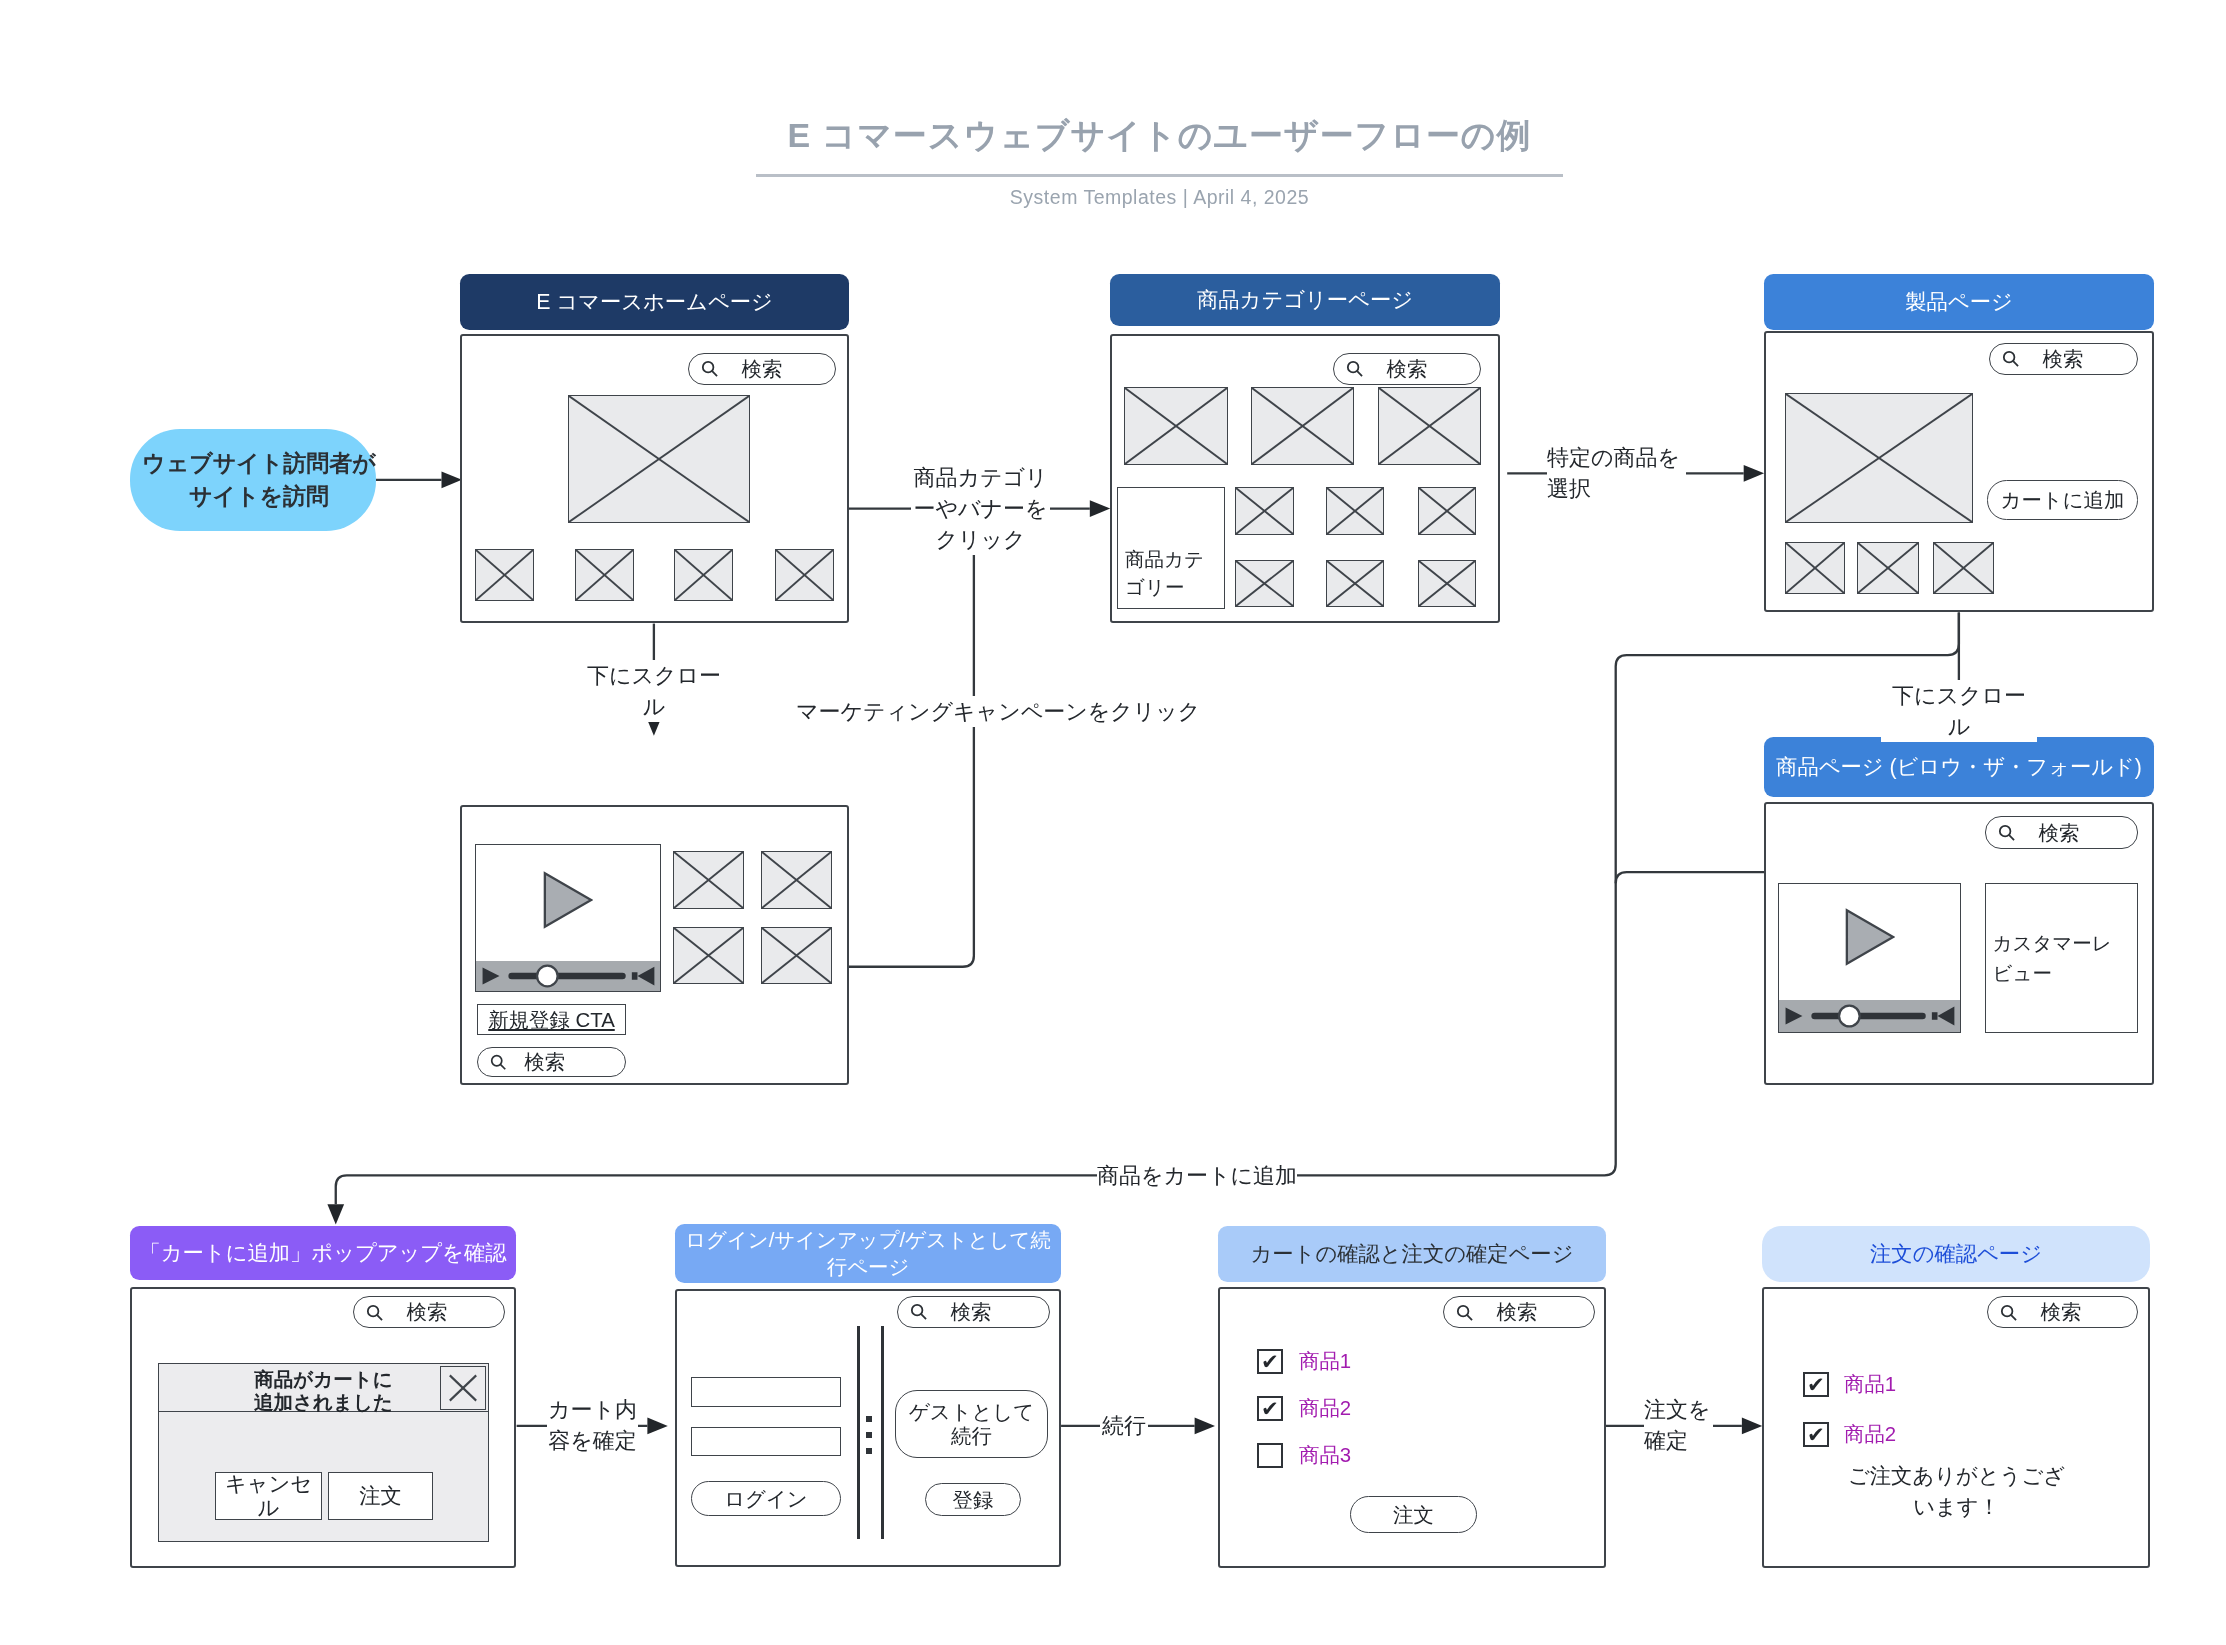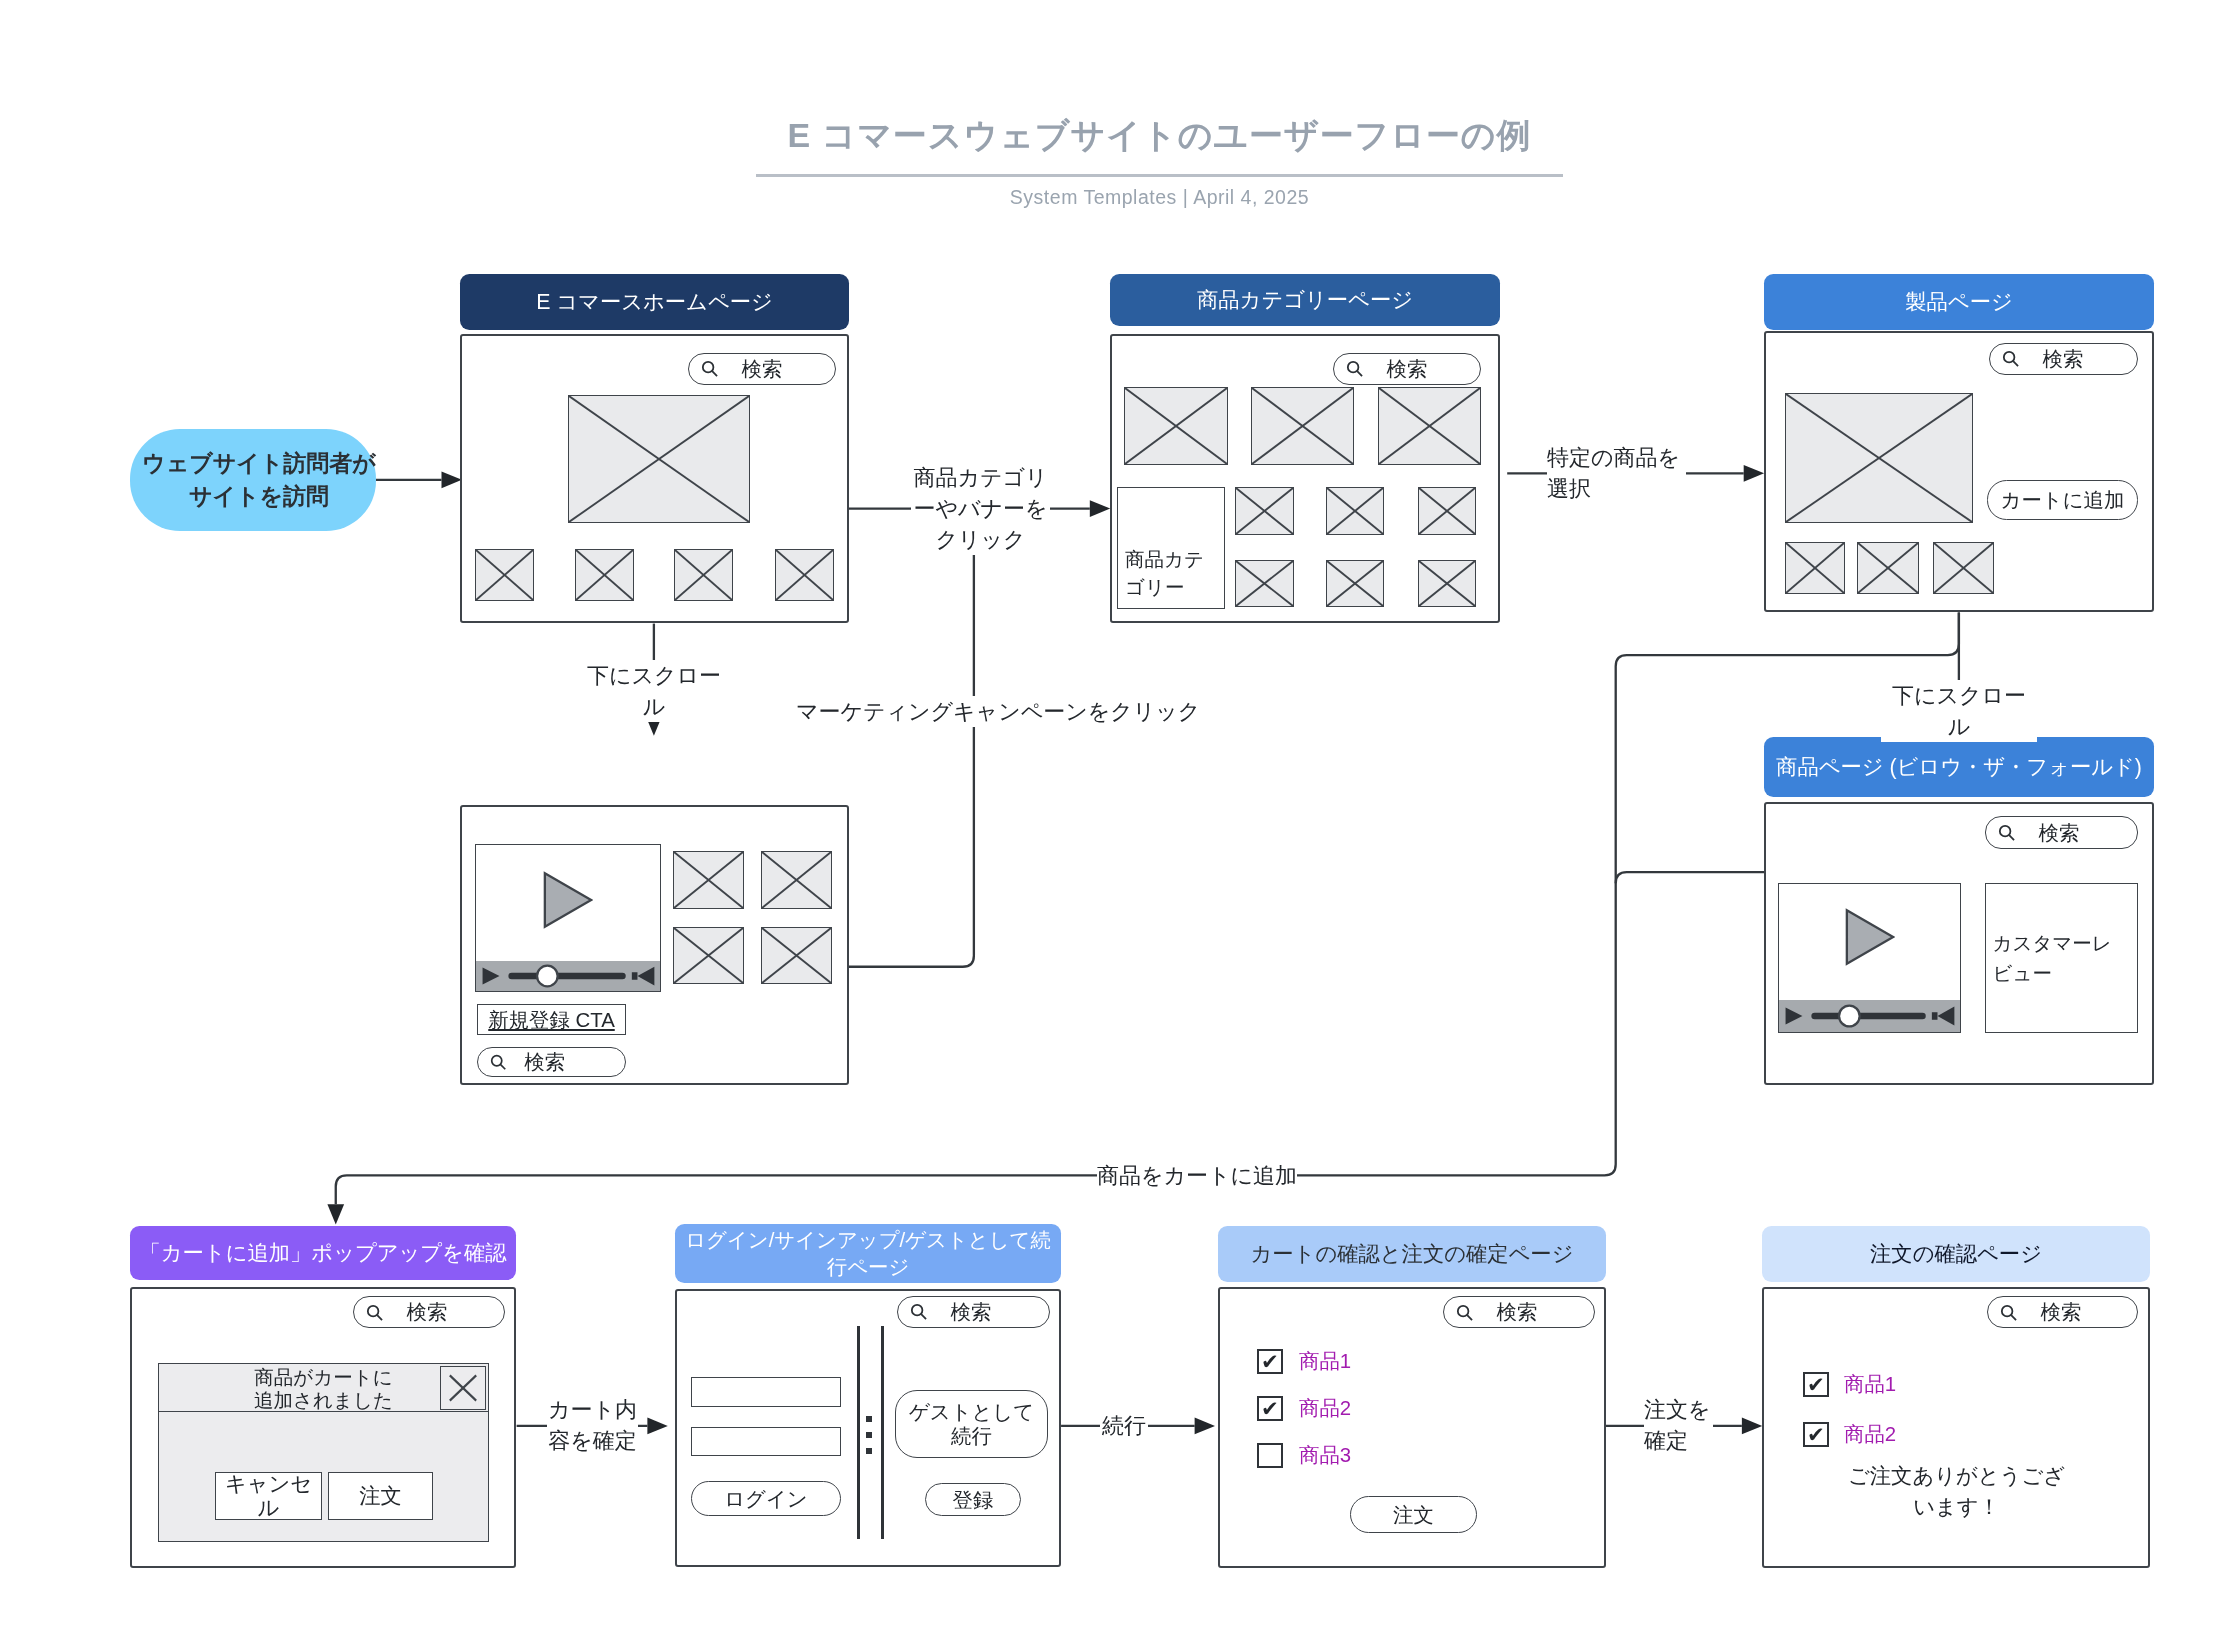--- a/index.html
+++ b/index.html
@@ -13,21 +13,21 @@
   .subtitle{font-size:19.5px;color:#9aa4af;margin-top:9.3px;letter-spacing:0.5px;}
   
   .hdr{position:absolute;border-radius:9.3px;display:flex;align-items:center;justify-content:center;
        color:#fff;font-size:21.3px;line-height:29px;text-align:center;padding:0 9.3px;box-sizing:border-box;}
   .hdr-navy{background:#1e3a66;}
   .hdr-mblue{background:#2b5e9e;}
   .hdr-bblue{background:#3c82d9;}
   .hdr-b1{background:#8b5cf6;}
   .hdr-b2{background:#77a9f4;font-size:20.4px;}
   .hdr-b3{background:#a9cbf9;color:#2b3035;}
-  .hdr-b4{background:#d0e3fc;color:#0f172a;}
+  .hdr-b4{background:#d0e3fc;color:#1d4ed8;border-radius:19px;}
   
   .panel{position:absolute;background:#fff;border:2.8px solid #3f444a;border-radius:3px;box-sizing:border-box;}
   
   .ph{position:absolute;background:#e9eaec;border:1.9px solid #3f444a;box-sizing:border-box;}
   .ph svg{display:block;width:100%;height:100%;}
   .ph line{stroke:#3f444a;stroke-width:2;}
   .search{position:absolute;border:1.9px solid #3f444a;border-radius:16px;background:#fff;
           display:flex;align-items:center;padding-left:11px;gap:22px;font-size:20.4px;color:#23272c;box-sizing:border-box;}
   .btn{position:absolute;border:1.9px solid #3f444a;background:#fff;display:flex;align-items:center;
        justify-content:center;font-size:20.4px;color:#23272c;text-align:center;box-sizing:border-box;line-height:24px;}
@@ -367,21 +367,21 @@
     <div class="search" style="left:221px;top:7.4px;width:152px;height:32px;">
       <span class="mag">
           <svg viewBox="0 0 24 24" width="19.5" height="19.5">
             <circle cx="10" cy="10" r="6.5" fill="none" stroke="#2b3035" stroke-width="2.2"></circle>
             <line x1="15" y1="15" x2="21" y2="21" stroke="#2b3035" stroke-width="2.2"></line>
           </svg>
         </span>
       <span>検索</span>
     </div>
     <div class="abs" style="left:26px;top:74px;width:331px;height:179px;background:#ececee;border:1.9px solid #3f444a;box-sizing:border-box;">
-      <div class="abs" style="left:0;top:0;right:0;height:47px;border-bottom:1.9px solid #3f444a;display:flex;align-items:center;justify-content:center;">
+      <div class="abs" style="left:0;top:0;right:0;height:47px;border-bottom:1.9px solid #3f444a;display:flex;align-items:flex-start;justify-content:center;font-weight:bold;">
         <div style="width:150px;text-align:center;font-size:19.5px;line-height:23px;padding-top:3.7px;">商品がカートに追加されました</div>
       </div>
       <div class="abs" style="left:281px;top:1.9px;width:46px;height:44px;border:1.9px solid #3f444a;background:#ececee;box-sizing:border-box;">
         <svg width="100%" height="100%" preserveAspectRatio="none" viewBox="0 0 46 43">
             <line x1="20%" y1="20%" x2="80%" y2="80%" stroke="#3f444a" stroke-width="2.2"></line>
             <line x1="80%" y1="20%" x2="20%" y2="80%" stroke="#3f444a" stroke-width="2.2"></line>
           </svg>
       </div>
       <div class="btn" style="left:56px;top:108px;width:107px;height:48px;font-size:21.3px;">キャンセル</div>
       <div class="btn" style="left:169px;top:108px;width:105px;height:48px;font-size:21.3px;">注文</div>

